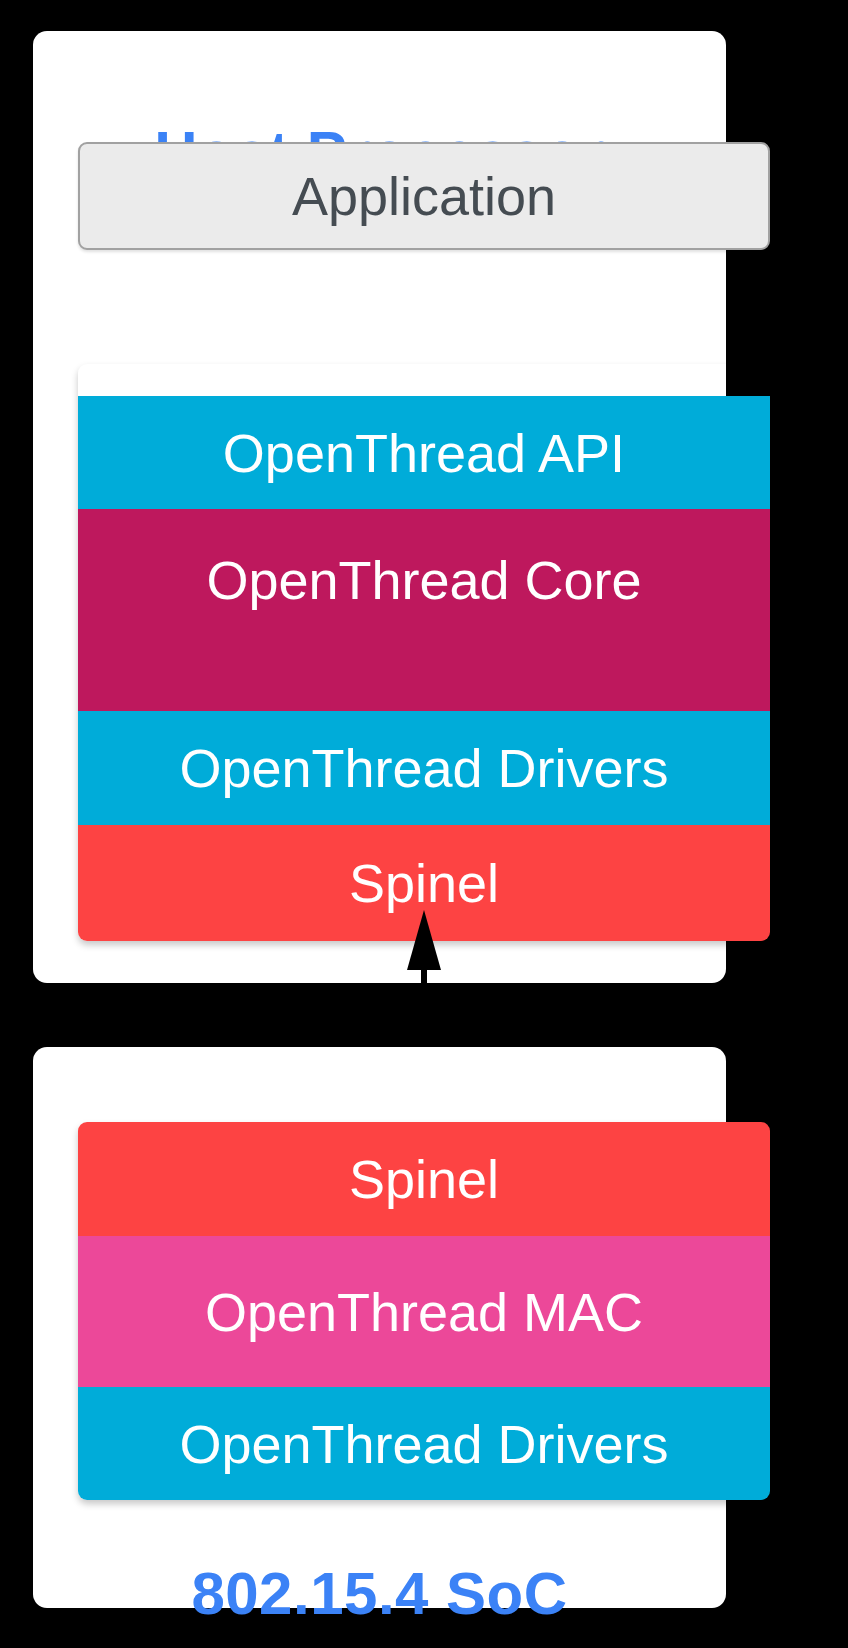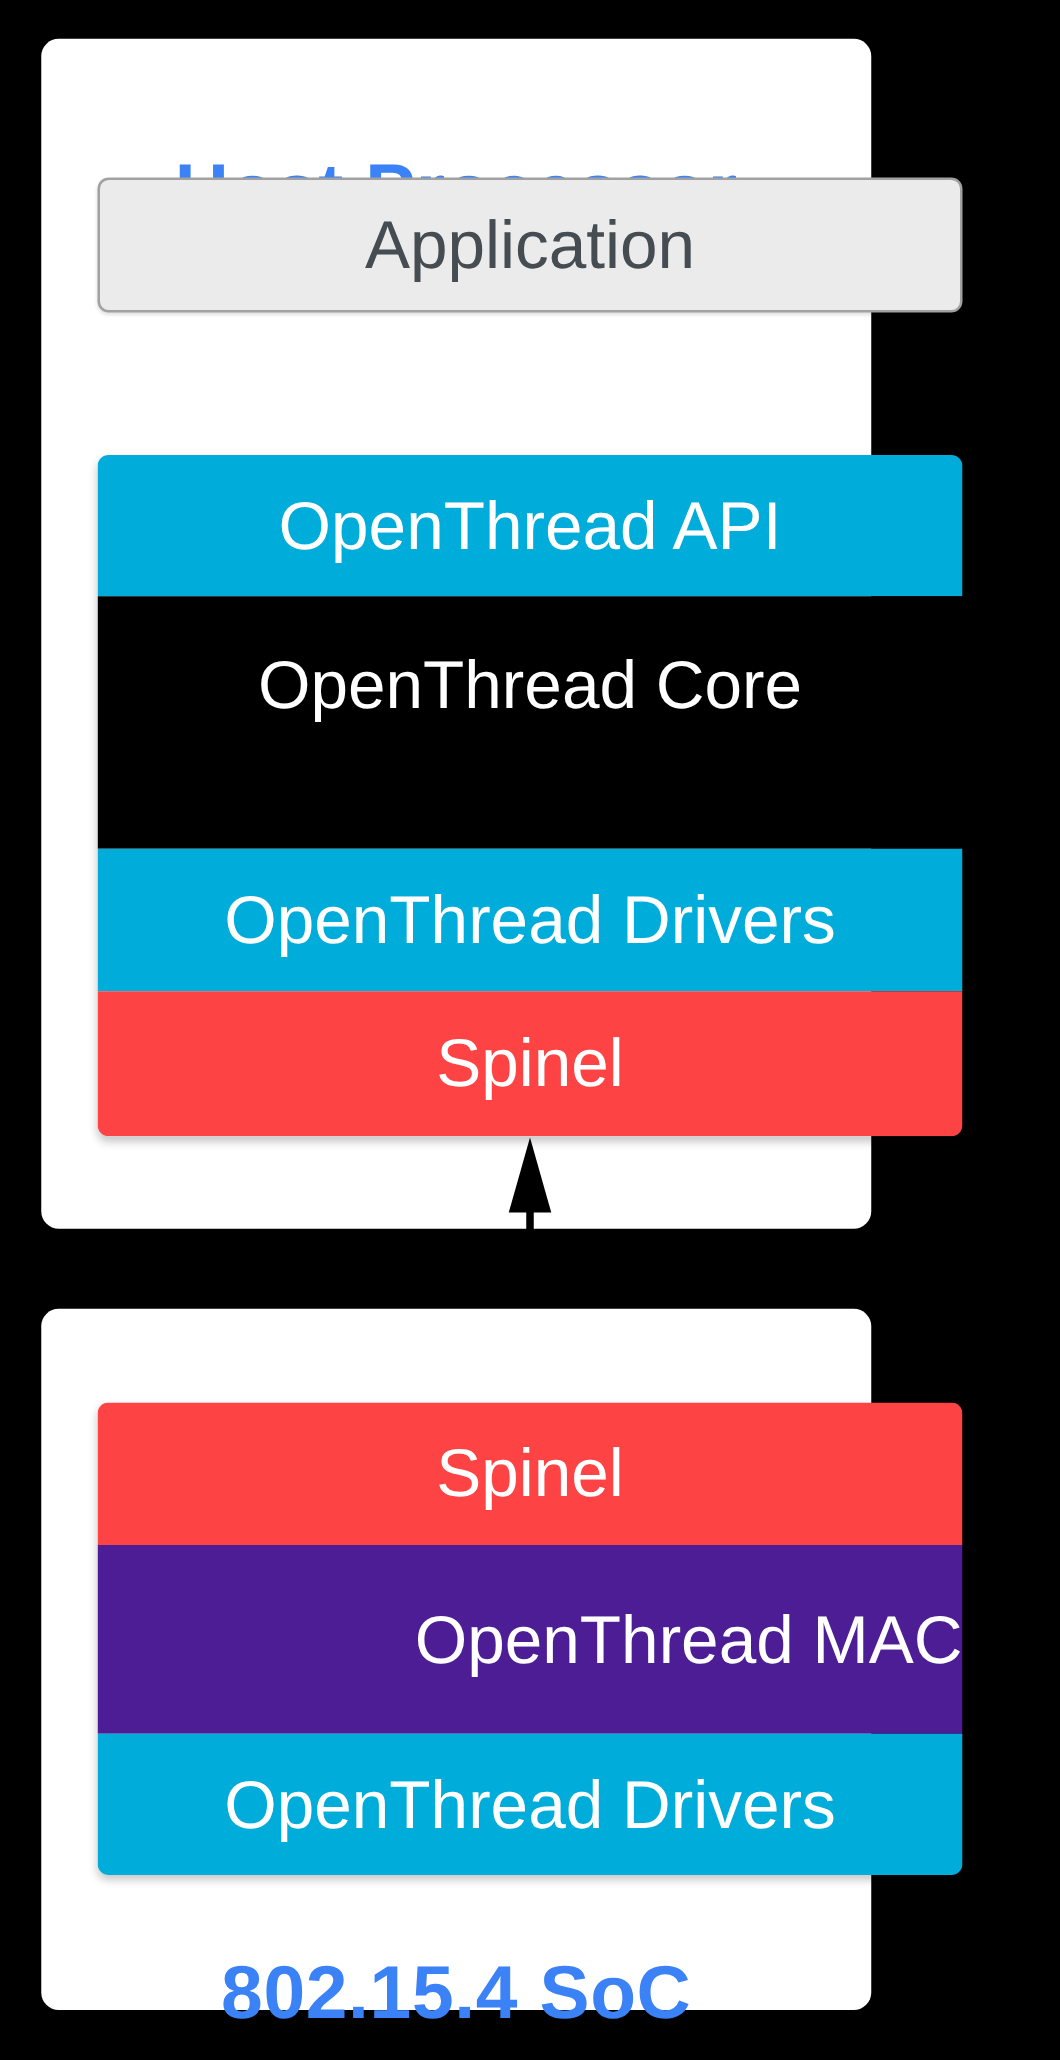--- a/index.html
+++ b/index.html
@@ -11,20 +11,21 @@
     overflow: hidden;
   }
   .stage { position: absolute; inset: 0; }
 
   .panel {
     position: absolute;
     left: 33px;
     width: 664px;
     background: #ffffff;
     border-radius: 14px;
+    padding-left: 29px;
   }
   .panel-host { top: 31px; height: 952px; }
   .panel-soc  { top: 1047px; height: 561px; }
 
   .panel-title {
     position: absolute;
     left: 0; width: 100%;
     text-align: center;
     font-size: 60px;
     line-height: 1;
@@ -60,21 +61,21 @@
   }
   .panel-host .stack { top: 333px; }
   .panel-soc  .stack { top: 75px; }
 
   .stack-layer {
     width: 100%;
     display: flex; align-items: center; justify-content: center;
     color: #ffffff;
     font-size: 54px; line-height: 1;
   }
-  .layer-api      { height: 113px; }
+  .layer-api      { height: 113px; margin-top: 32px; }
   .layer-core     { height: 202px; align-items: flex-start; padding-top: 44px; box-sizing: border-box; }
   .layer-drivers1 { height: 114px; }
   .layer-spinel1  { height: 116px; }
   .layer-spinel2  { height: 114px; }
   .layer-mac      { height: 151px; }
   .layer-drivers2 { height: 113px; }
 
   .connector {
     position: absolute;
     left: 402px; top: 908px;
@@ -91,21 +92,21 @@
 
     <div class="gray-layer gray-app">
       <span>Application</span>
     </div>
 
 
     <div class="stack">
       <div class="stack-layer layer-api" style="background: rgb(0, 172, 217);">
         <span>OpenThread API</span>
       </div>
-      <div class="stack-layer layer-core" style="background: #000000;">
+      <div class="stack-layer layer-core" style="background: #be185d;">
         <span>OpenThread Core</span>
       </div>
       <div class="stack-layer layer-drivers1" style="background: rgb(0, 172, 217);">
         <span>OpenThread Drivers</span>
       </div>
       <div class="stack-layer layer-spinel1" style="background: rgb(253, 67, 67);">
         <span>Spinel</span>
       </div>
     </div>
   </section>
@@ -114,21 +115,21 @@
     <rect x="19" y="50" width="6" height="116" fill="#000000"></rect>
     <polygon points="22,2 5,62 39,62" fill="#000000"></polygon>
     <polygon points="22,214 5,154 39,154" fill="#000000"></polygon>
   </svg>
 
   <section class="panel panel-soc">
     <div class="stack">
       <div class="stack-layer layer-spinel2" style="background: rgb(253, 67, 67);">
         <span>Spinel</span>
       </div>
-      <div class="stack-layer layer-mac" style="background: #4c1d95; justify-content: flex-end;">
+      <div class="stack-layer layer-mac" style="background: #ec4899;">
         <span>OpenThread MAC</span>
       </div>
       <div class="stack-layer layer-drivers2" style="background: rgb(0, 172, 217);">
         <span>OpenThread Drivers</span>
       </div>
     </div>
 
     <h1 class="panel-title">
       <span>802.15.4 SoC</span>
     </h1>

